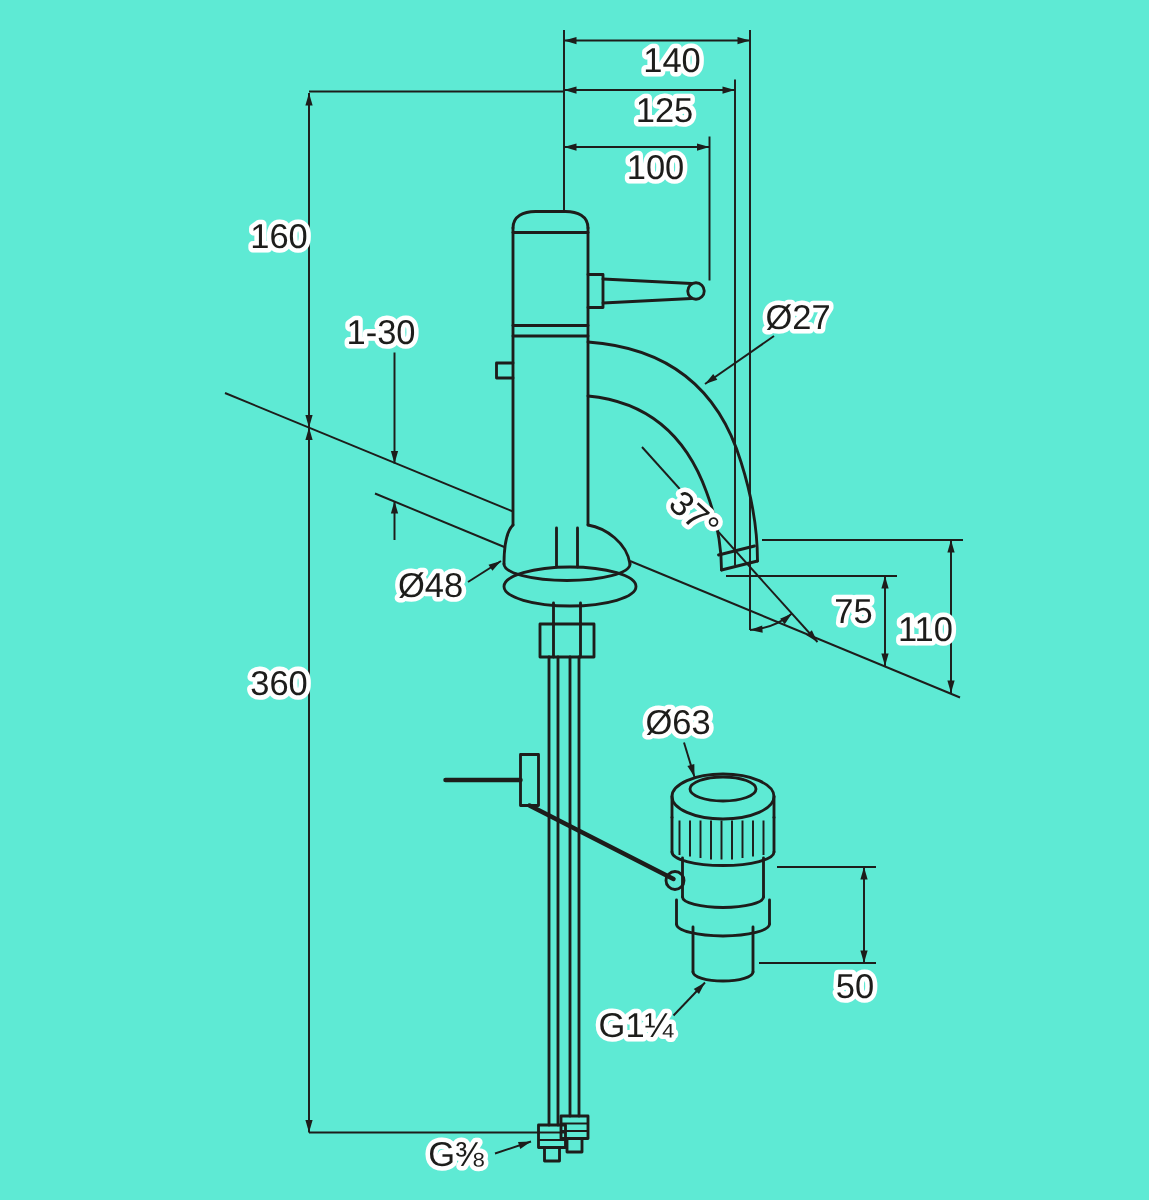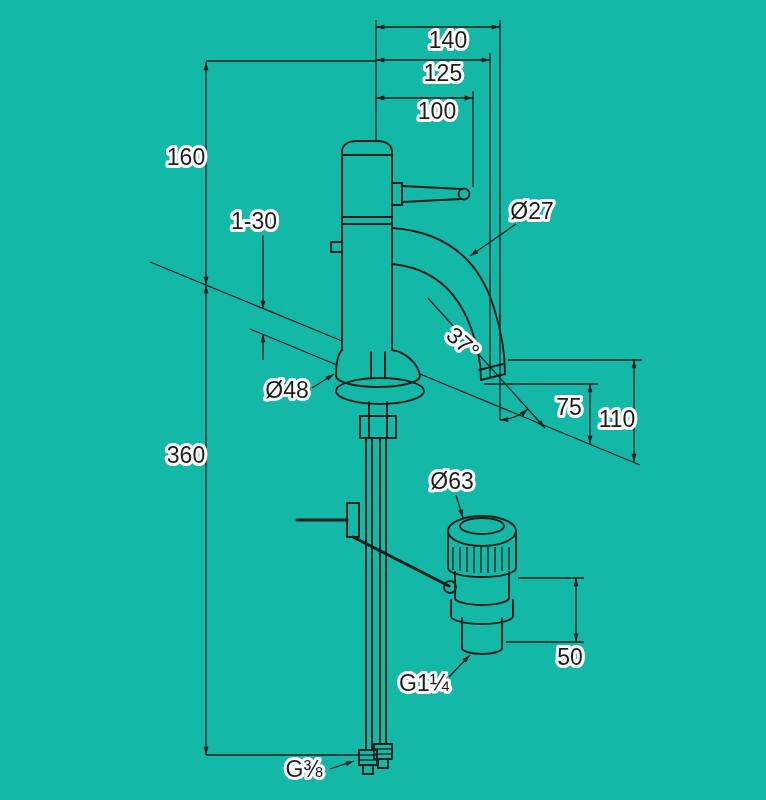--- a/index.html
+++ b/index.html
@@ -4,21 +4,21 @@
 <style>
   html, body {
     margin: 0;
     padding: 0;
     background: #ffffff;
   }
   .stage {
     position: relative;
     width: 766px;
     height: 800px;
-    background: #14b8a6;
+    background: #5eead4;
     overflow: hidden;
   }
   svg { display: block; }
   .outline {
     fill: none;
     stroke: #1d1d1b;
     stroke-width: 1.9;
     stroke-linecap: round;
     stroke-linejoin: round;
   }

